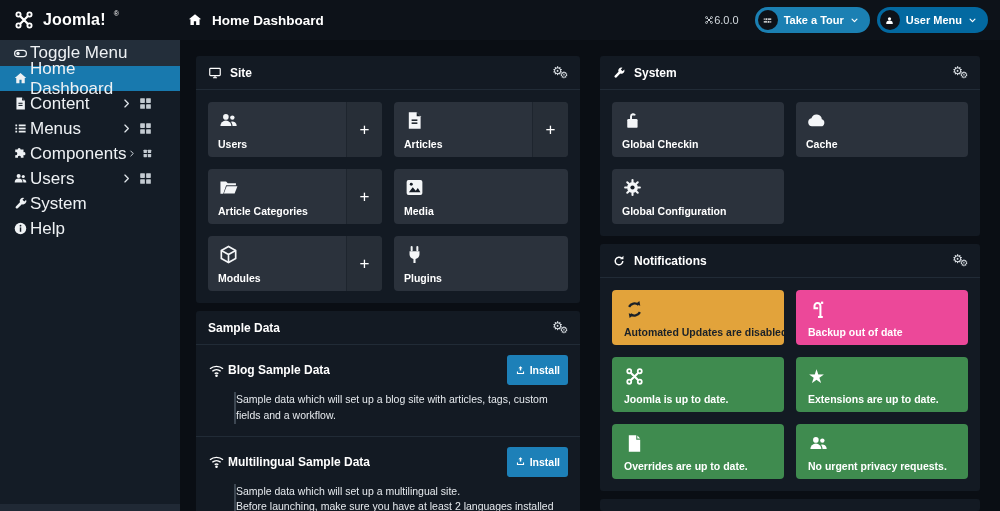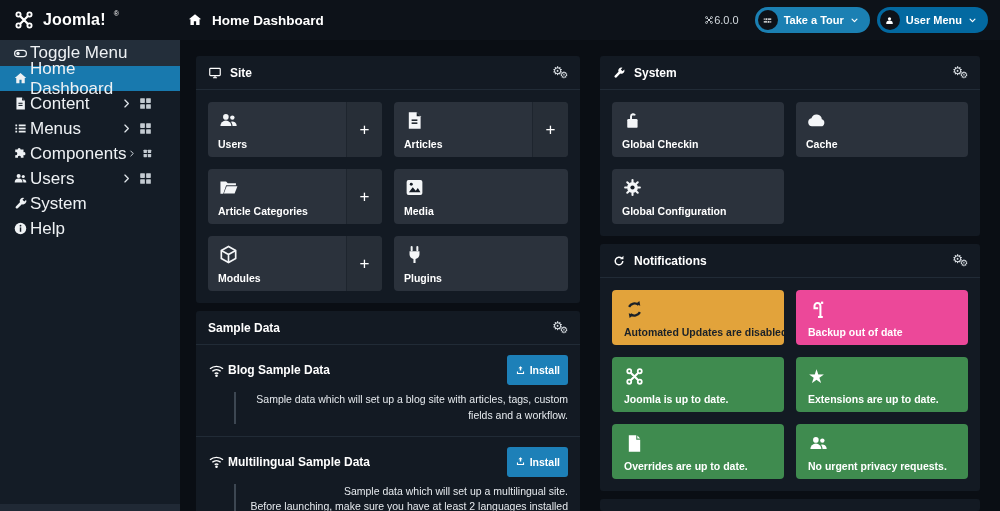--- a/index.html
+++ b/index.html
@@ -67,22 +67,22 @@
               display:flex; align-items:center; justify-content:center; font-size:17px; font-weight:normal; color:#fff; cursor:pointer; }
 
   
   .sd-item { padding:10px 12px 12px; border-bottom:1px solid #212b36; }
   .sd-head { display:flex; align-items:center; gap:3px; }
   .sd-head .wifi { width:17px; height:17px; flex:0 0 17px; color:#fff; }
   .sd-title { font-size:12px; font-weight:bold; flex:1; }
   .btn-blue { display:flex; align-items:center; gap:4px; height:30px; padding:0 8px; border-radius:3px;
               font-size:10.5px; font-weight:bold; color:#fff; border:none; cursor:pointer; }
   .btn-blue svg { width:11px; height:11px; }
-  .sd-desc { margin:7px 0 0 26px; border-left:2px solid #3d4752; padding-left:10px;
-             font-size:10.5px; line-height:1.5; color:#e6eaee;text-align:right; }
+  .sd-desc { margin:7px 0 0 26px; border-left:2px solid #3d4752; padding-left:0;
+             font-size:10.5px; line-height:1.5; color:#e6eaee; }
 
   
   .notif-card { border-radius:4px; height:55px; padding:8px 12px 7px; display:flex; flex-direction:column;
                 justify-content:space-between; cursor:pointer; overflow:hidden; }
   .notif-card .n-icon { height:22px; display:flex; align-items:center; }
   .notif-card .n-icon svg { width:21px; height:21px; }
   .notif-card .n-icon .glyph { font-family:"DejaVu Sans", sans-serif; font-size:19px; line-height:22px; }
   .notif-label { font-size:10.5px; font-weight:bold; white-space:nowrap; }
 
   .panel.sliver { height:40px; }

